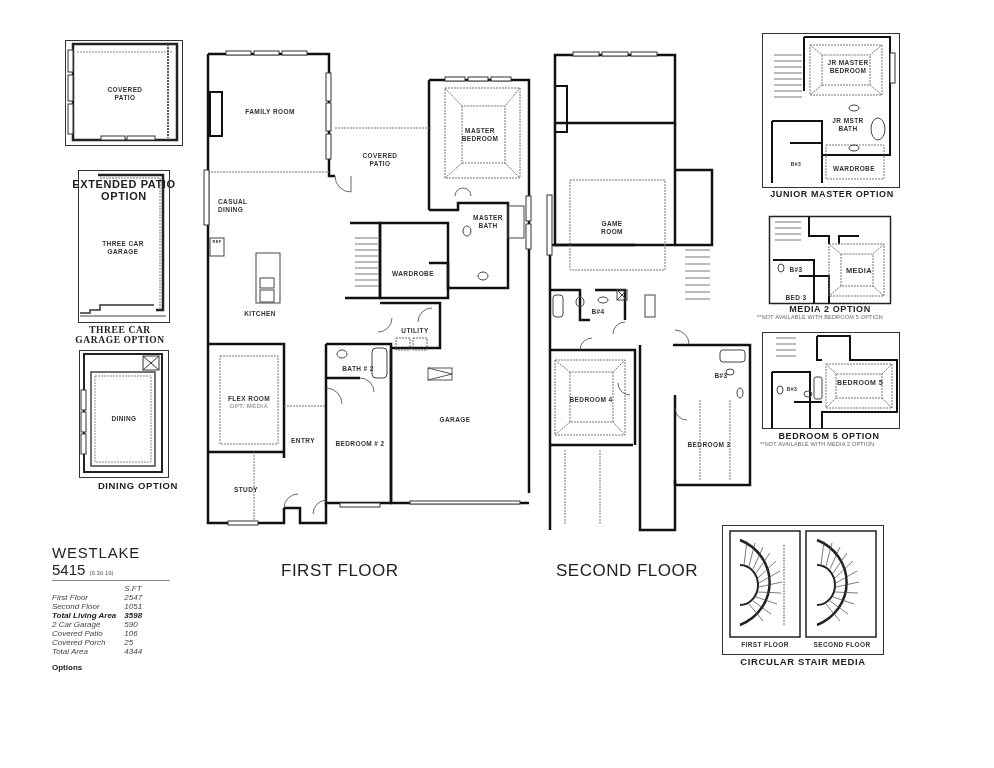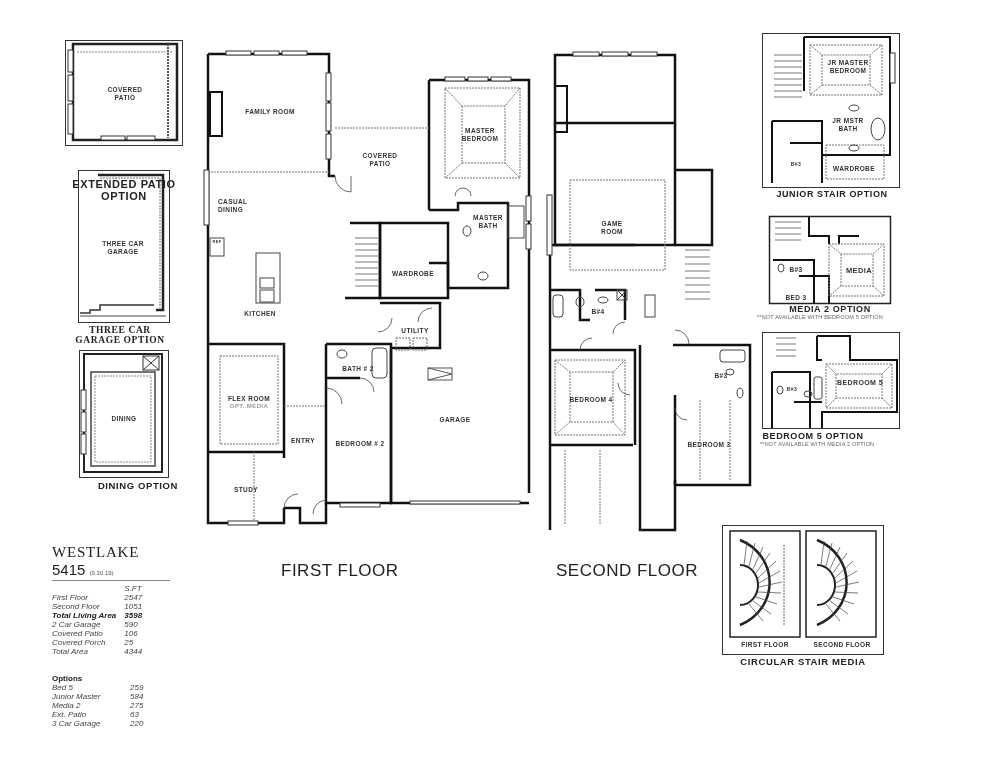--- a/index.html
+++ b/index.html
@@ -6,29 +6,29 @@
   html, body { width: 994px; height: 768px; background: #ffffff; overflow: hidden; }
   body { position: relative; font-family: "Liberation Sans", "DejaVu Sans", sans-serif; color: #2a2a2a; }
   .abs { position: absolute; }
   .room-label { position: absolute; font-size: 6.5px; font-weight: bold; letter-spacing: 0.4px; text-align: center; color: #333; line-height: 1.25; white-space: pre-line; }
   .room-sub { color: #9a9a9a; font-weight: bold; font-size: 6px; display:block; }
   .caption { position: absolute; font-weight: bold; text-align: center; color: #222; letter-spacing: 0.6px; line-height: 1.1; white-space: pre-line; }
   .note { position: absolute; font-size: 5.5px; color: #666; letter-spacing: 0.2px; white-space: nowrap; }
   .floor-title { position: absolute; font-size: 17px; color: #222; letter-spacing: 0.5px; }
   svg { position: absolute; overflow: visible; }
   .stats { position: absolute; left: 52px; top: 544px; width: 140px; }
-  .stats .name { font-size: 15px; letter-spacing: 0.8px; color: #222; font-family: Liberation Serif, serif; }
+  .stats .name { font-size: 15px; letter-spacing: 0.8px; color: #222; }
   .stats .code { font-size: 15px; color: #222; }
   .stats .code small { font-size: 6px; color: #555; }
   .stats .rule { height: 1px; background: #888; margin: 2px 0 3px 0; width: 118px; }
   .stats table { border-collapse: collapse; font-size: 8px; color: #444; }
   .stats td { padding: 0; line-height: 9px; font-style: italic; }
   .stats td.v { padding-left: 8px; }
   .stats tr.bold td { font-weight: bold; color: #222; }
-  .stats .opt-head { font-weight: bold; font-size: 8px; color: #222; margin-top: 18px; }
+  .stats .opt-head { font-weight: bold; font-size: 8px; color: #222; margin-top: 7px; }
 </style>
 </head>
 <body>
 
 <div class="abs" style="left:65px;top:40px;width:118px;height:107px;">
   <svg width="118" height="107">
     <rect x="0.5" y="0.5" width="117" height="105" fill="none" stroke="#333" stroke-width="1"></rect>
     <rect x="8" y="4" width="104" height="96" fill="none" stroke="#222" stroke-width="2.5"></rect>
     <line x1="12" y1="12" x2="108" y2="12" stroke="#888" stroke-dasharray="2,1"></line>
     <line x1="103" y1="4" x2="103" y2="98" stroke="#555" stroke-dasharray="2,1" stroke-width="2"></line>
@@ -299,21 +299,21 @@
     <ellipse cx="92" cy="75" rx="5" ry="3" fill="none" stroke="#444"></ellipse>
     <ellipse cx="92" cy="115" rx="5" ry="3" fill="none" stroke="#444"></ellipse>
   </svg>
   <div class="room-label" style="left:58px;top:26px;width:56px;">JR MASTER
 BEDROOM</div>
   <div class="room-label" style="left:64px;top:84px;width:44px;">JR MSTR
 BATH</div>
   <div class="room-label" style="left:64px;top:132px;width:56px;">WARDROBE</div>
   <div class="room-label" style="left:24px;top:128px;width:20px;font-size:5px;">B#3</div>
 </div>
-<div class="caption" style="left:752px;top:190px;width:160px;font-size:9px;">JUNIOR STAIR OPTION</div>
+<div class="caption" style="left:752px;top:190px;width:160px;font-size:9px;">JUNIOR MASTER OPTION</div>
 
 <div class="abs" style="left:769px;top:216px;width:122px;height:99px;">
   <svg width="122" height="88">
     <rect x="0.5" y="0.5" width="121" height="87" fill="none" stroke="#222" stroke-width="1.5"></rect>
     <g fill="none" stroke="#111" stroke-width="2">
       <path d="M40 0 L40 20 L60 20 L60 28 M70 28 L70 20 L90 20"></path>
       <path d="M4 44 L45 44 L45 88"></path>
       <path d="M30 60 L60 60 L60 88"></path>
     </g>
     <g fill="none" stroke="#777" stroke-dasharray="2,1">
@@ -353,21 +353,21 @@
       <line x1="14" y1="18" x2="34" y2="18"></line>
         <line x1="14" y1="24" x2="34" y2="24"></line>
     </g>
     <rect x="52" y="45" width="8" height="22" rx="2" fill="none" stroke="#444"></rect>
     <ellipse cx="18" cy="58" rx="3" ry="4" fill="none" stroke="#444"></ellipse>
     <ellipse cx="46" cy="62" rx="4" ry="3" fill="none" stroke="#444"></ellipse>
   </svg>
   <div class="room-label" style="left:70px;top:47px;width:56px;font-size:7px;">BEDROOM 5</div>
   <div class="room-label" style="left:20px;top:54px;width:20px;font-size:5px;">B#3</div>
 </div>
-<div class="caption" style="left:733px;top:432px;width:160px;font-size:9px;">BEDROOM 5 OPTION</div>
+<div class="caption" style="left:749px;top:432px;width:160px;font-size:9px;">BEDROOM 5 OPTION</div>
 <div class="note" style="left:760px;top:441px;">**NOT AVAILABLE WITH MEDIA 2 OPTION</div>
 
 <div class="abs" style="left:722px;top:525px;width:162px;height:130px;">
   <svg width="162" height="130">
     <rect x="0.5" y="0.5" width="161" height="129" fill="none" stroke="#333"></rect>
     <rect x="8" y="6" width="70" height="106" fill="none" stroke="#222" stroke-width="1.5"></rect>
     <rect x="84" y="6" width="70" height="106" fill="none" stroke="#222" stroke-width="1.5"></rect>
 
     <path d="M18 15 A 48 46 0 0 1 18 100" fill="none" stroke="#222" stroke-width="2.5" transform="translate(0,0)"></path>
     <path d="M18 40 A 18 20 0 0 1 18 80" fill="none" stroke="#222" stroke-width="2"></path>
@@ -447,37 +447,13 @@
           <td>Covered Porch</td>
           <td class="v">25</td>
         </tr>
     <tr>
           <td>Total Area</td>
           <td class="v">4344</td>
         </tr>
   </tbody>
     </table>
   <div class="opt-head">Options</div>
-  <table>
-    <tbody>
-        <tr>
-          <td style="width:70px">Bed 5</td>
-          <td class="v">259</td>
-        </tr>
-    <tr>
-          <td>Junior Master</td>
-          <td class="v">584</td>
-        </tr>
-    <tr>
-          <td>Media 2</td>
-          <td class="v">275</td>
-        </tr>
-    <tr>
-          <td>Ext. Patio</td>
-          <td class="v">63</td>
-        </tr>
-    <tr>
-          <td>3 Car Garage</td>
-          <td class="v">220</td>
-        </tr>
-  </tbody>
-    </table>
 </div>
 
 </body></html>

